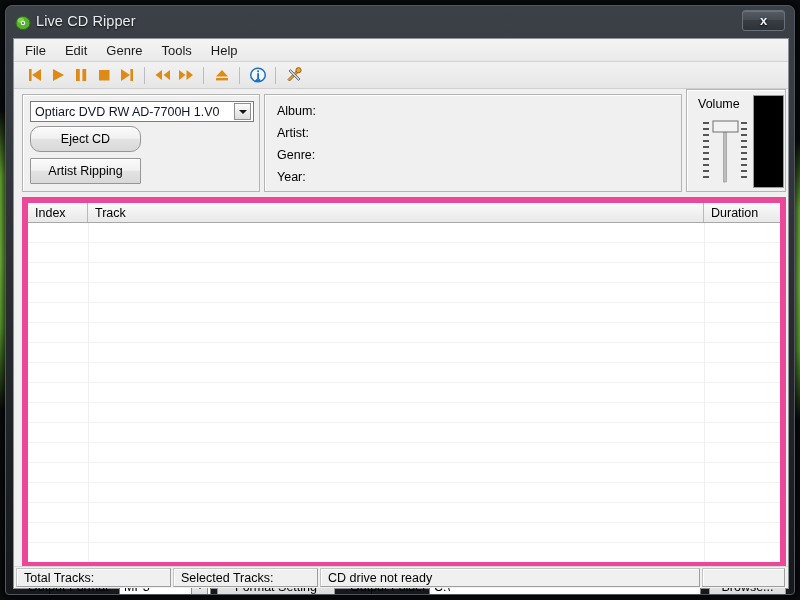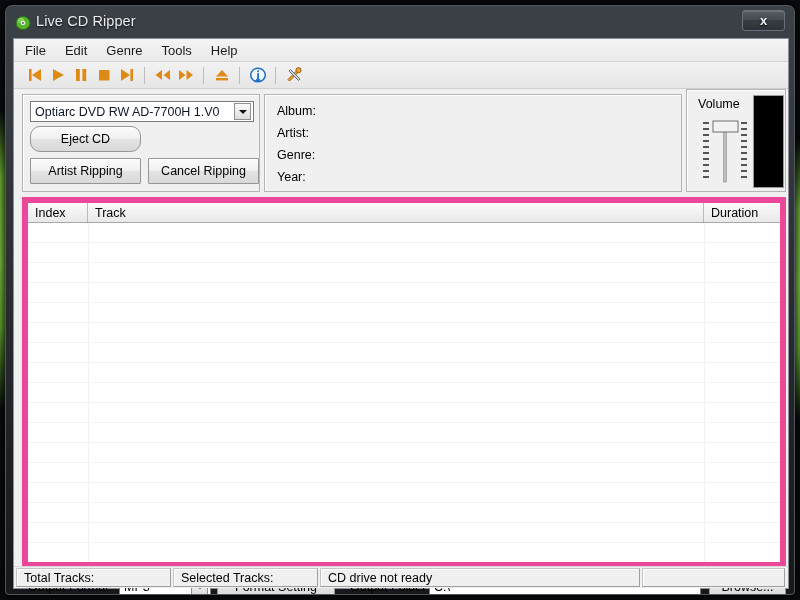--- a/index.html
+++ b/index.html
@@ -125,21 +125,21 @@
 
   
   #statusbar{position:absolute;left:0;bottom:0;width:100%;height:22px;
     background:#f0f0f0;border-top:1px solid #d8d8d8;box-sizing:border-box;display:flex;align-items:stretch;}
   .spanel{border:1px solid #c4c4c4;border-right-color:#9e9e9e;border-bottom-color:#9e9e9e;
     box-sizing:border-box;background:#f0f0f0;display:flex;align-items:center;
     font-size:12.5px;color:#000;padding-left:7px;margin:1px 0 1px 2px;
     box-shadow:inset 1px 1px 0 #fff;}
   #sp1{width:155px;}
   #sp2{width:145px;}
-  #sp3{width:320px;}
+  #sp3{width:380px;}
   #sp4{flex:1;margin-right:3px;}
 </style>
 </head>
 <body>
 
 <div id="desktop">
   <div class="glow" id="glow-left"></div>
   <div class="glow" id="glow-right"></div>
 
   <div id="window">
@@ -240,21 +240,20 @@
 
       <div class="gbox" id="drive-box">
         <div id="drive-combo">
           <span class="val">Optiarc DVD RW AD-7700H 1.V0</span>
           <span class="cbarrow">
               <i></i>
             </span>
         </div>
         <div class="btn" id="btn-eject">Eject CD</div>
         <div class="btn" id="btn-start">Artist Ripping</div>
-        <div class="btn" id="btn-cancel">Cancel Ripping</div>
       </div>
 
       <div class="gbox" id="vol-box">
         <span id="vol-label">Volume</span>
         <div id="vol-slider">
           <svg width="52" height="68" viewBox="0 0 52 68">
             <g fill="#555">
               <rect x="4" y="4" width="6" height="2"></rect>
                 <rect x="4" y="10" width="6" height="2"></rect>
               <rect x="4" y="16" width="6" height="2"></rect>

